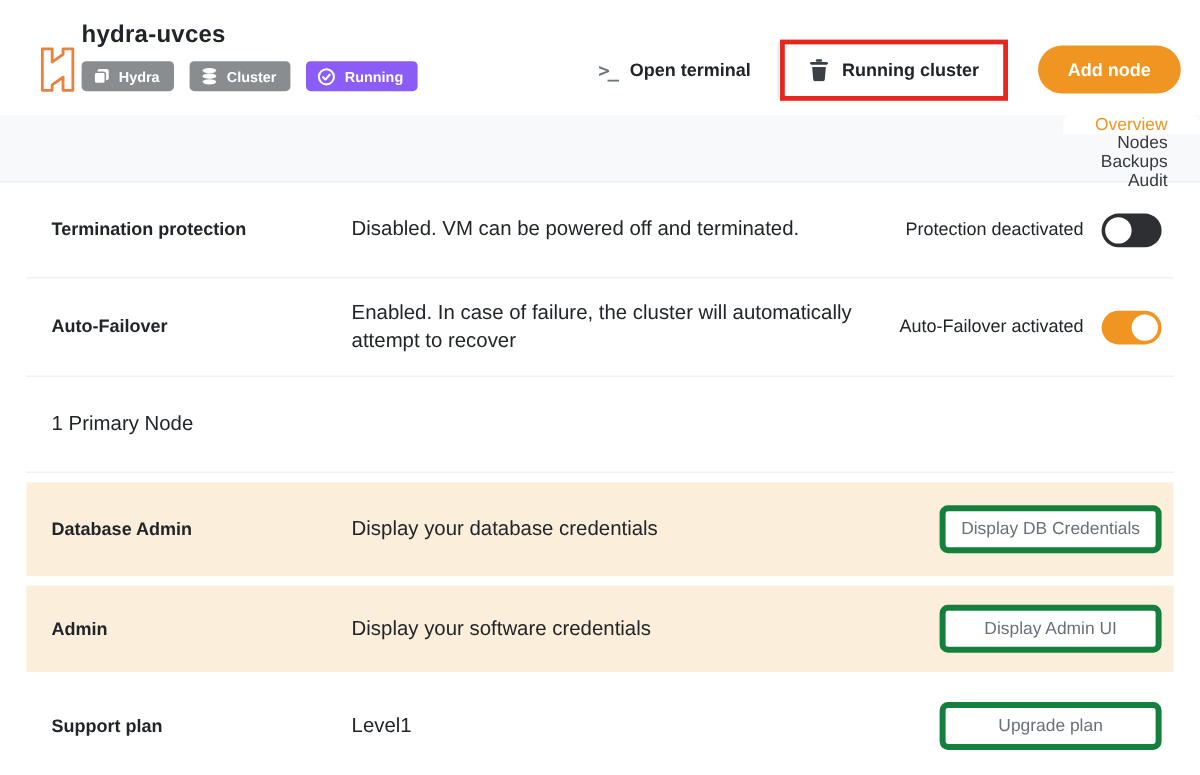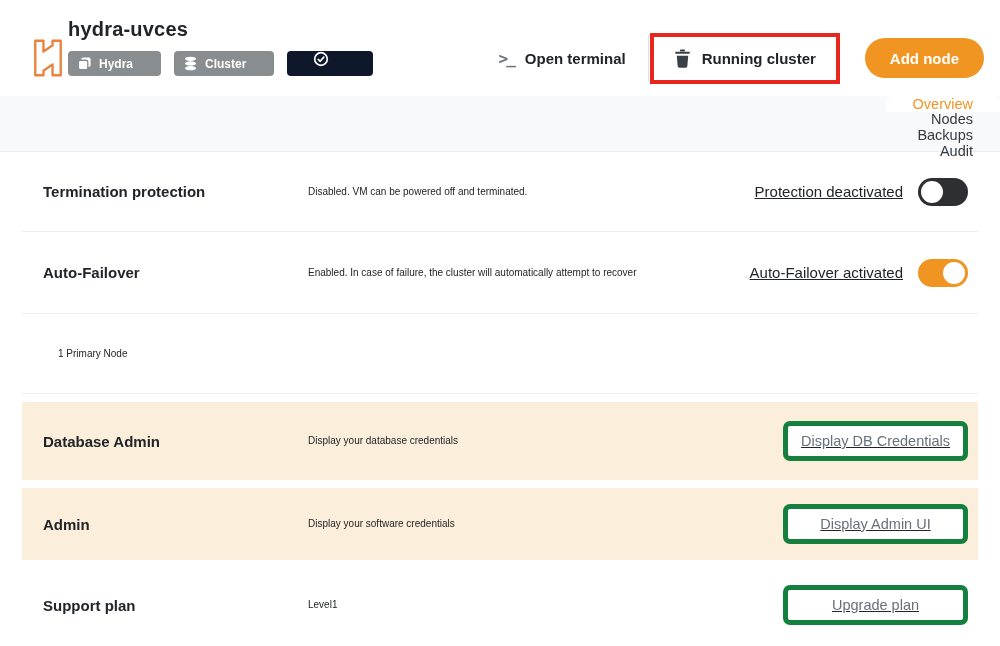--- a/index.html
+++ b/index.html
@@ -10,23 +10,23 @@
     font-family:"Liberation Sans", sans-serif;
   }
 
   
   .header { height:96px; padding:12px 16px 0 28px; display:flex; justify-content:space-between; }
   .header-left { display:flex; gap:0; }
   .logo { margin-top:8px; }
   .logo svg { width:40px; height:44px; }
   .title { font-size:20px; font-weight:bold; margin:6px 0 10px; letter-spacing:.2px; }
   .badges { display:flex; gap:13px; }
-  .badge { height:25px; padding:0 28px 0 9px; border-radius:4px; background:#8a8d8f; color:#fff;
+  .badge { height:25px; padding:0 12px 0 9px; border-radius:4px; background:#8a8d8f; color:#fff;
            font-size:12px; font-weight:bold; display:inline-flex; align-items:center; gap:7px; cursor:default; }
-  .badge.green { background:#0f172a;flex-direction:column; }
+  .badge.green { background:#8b5cf6; }
 
   .header-right { display:flex; align-items:center; margin-top:8px; }
   .action { display:flex; align-items:center; gap:11px; font-weight:bold; font-size:15px; cursor:pointer; }
   .terminal-glyph { color:#6c757d; font-family:"DejaVu Sans Mono", monospace; font-weight:bold; font-size:16px; letter-spacing:-2px; }
   .vdivider { width:1px; height:46px; background:#dde1e4; margin-left:22px; }
   .red-annotation { border:4px solid #e7261d; padding:12px 20px; margin-left:1px; }
   .add-node { margin-left:25px; background:#f09522; color:#fff; border:none; border-radius:21px;
               height:40px; padding:0 25px; font-size:15px; font-weight:bold; font-family:inherit; cursor:pointer; }
 
   
@@ -36,22 +36,22 @@
   .tab.active { background:#fff; border-radius:7px 7px 0 0; color:#f09522; margin-bottom:-1px; height:45px; }
 
   
   .content { margin:0 22px; }
   .row { display:flex; align-items:center; padding:0 10px 0 21px; }
   .row.bordered { border-bottom:1px solid #ededed; }
   .row.highlight { background:#fbeeda; margin:8px 0; }
   .r1 { height:80px; } .r2 { height:82px; } .r3 { height:80px; }
   .r4 { height:78px; } .r5 { height:72px; } .r6 { height:74px; }
   .row-label { flex:0 0 250px; font-weight:bold; font-size:15px; }
-  .row-desc { font-size:10px; max-width:450px; line-height:1.35;margin-left:15px; }
-  .row-right { margin-left:auto; display:flex; align-items:center; gap:15px;text-decoration:underline; }
+  .row-desc { font-size:17px; max-width:450px; line-height:1.35; }
+  .row-right { margin-left:auto; display:flex; align-items:center; gap:15px; }
   .status-label { font-size:15px; white-space:nowrap; }
 
   .toggle { width:50px; height:28px; border-radius:15px; position:relative; cursor:pointer; flex:0 0 auto; }
   .toggle.off { background:#2d2f33; }
   .toggle.on  { background:#f09522; }
   .toggle .knob { width:22px; height:22px; border-radius:50%; background:#fff; position:absolute; top:3px; }
   .toggle.off .knob { left:3px; }
   .toggle.on  .knob { right:3px; }
 
   .row-btn { width:185px; height:40px; background:#fff; border:5px solid #15803d; border-radius:7px;

